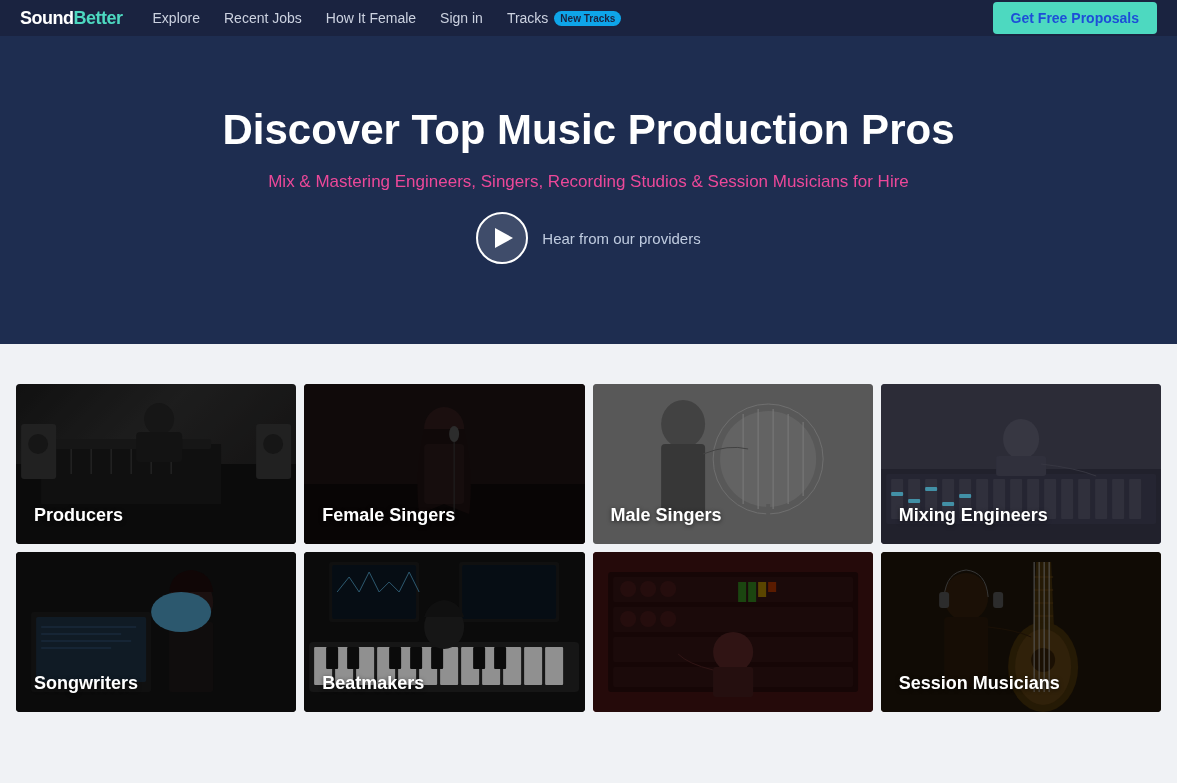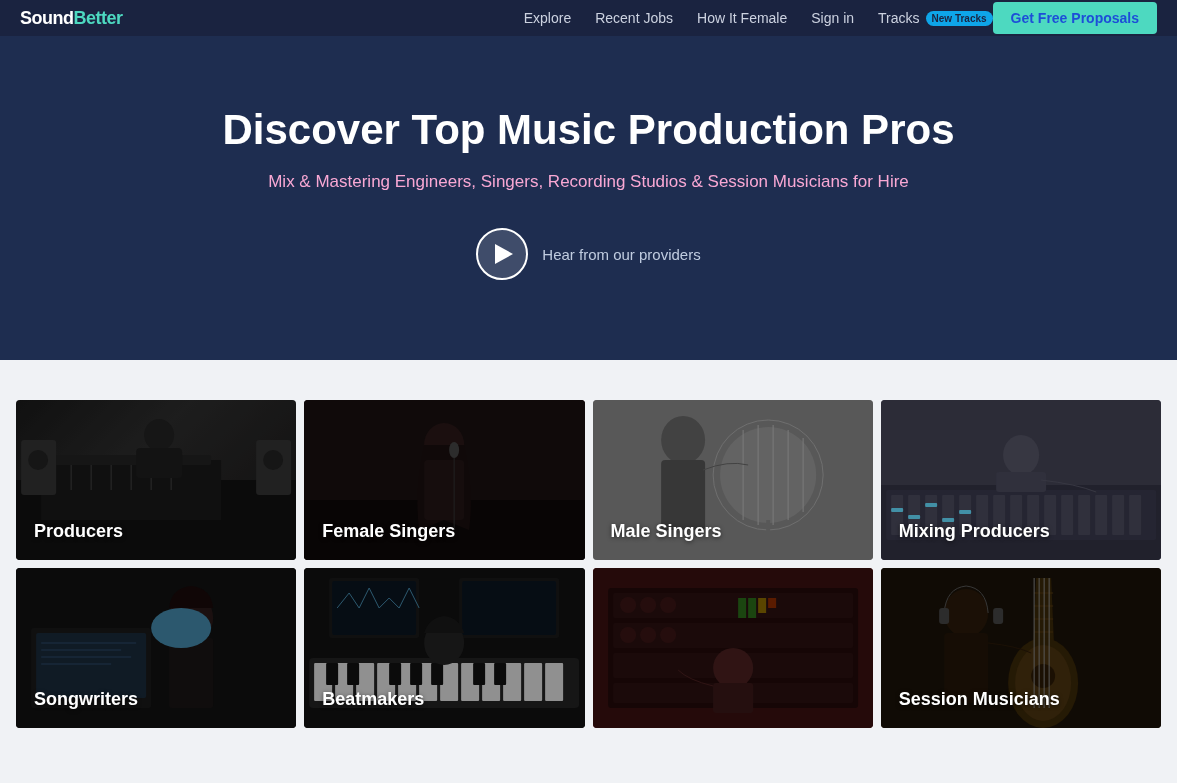--- a/index.html
+++ b/index.html
@@ -20,21 +20,20 @@
       font-size: 18px;
       margin-right: 30px;
       letter-spacing: -0.5px;
     }
     .nav-logo span { color: #4dd9c0; }
     .nav-links {
       display: flex;
       align-items: center;
       gap: 24px;
       flex: 1;
-      justify-content: flex-end;
     }
     .nav-link {
       color: #ccd2e0;
       text-decoration: none;
       font-size: 14px;
       cursor: pointer;
     }
     .nav-tracks {
       display: flex;
       align-items: center;
@@ -68,22 +67,22 @@
       color: white;
     }
     .hero h1 {
       font-size: 42px;
       font-weight: 800;
       margin-bottom: 18px;
       line-height: 1.15;
     }
     .hero p {
       font-size: 17px;
-      color: #f9a8d4;
-      margin-bottom: 36px;
+      color: #ec4899;
+      margin-bottom: 20px;
     }
     .hero-video-btn {
       display: inline-flex;
       align-items: center;
       gap: 14px;
       cursor: pointer;
       color: #c0cce0;
       font-size: 15px;
     }
     .play-circle {
@@ -301,21 +300,21 @@
           <rect x="66" y="118" width="12" height="4" fill="#6df" rx="1"></rect>
           <rect x="83" y="110" width="12" height="4" fill="#6df" rx="1"></rect>
 
           <ellipse cx="145" cy="55" rx="18" ry="20" fill="#556"></ellipse>
           <rect x="120" y="72" width="50" height="20" fill="#4a4a5d" rx="3"></rect>
 
           <path d="M165 80 Q200 84 220 92" stroke="#556" strokewidth="7" fill="none" strokelinecap="round"></path>
         </svg>
       </div>
       <div class="card-overlay"></div>
-      <span class="card-label">Mixing Producers</span>
+      <span class="card-label">Mixing Engineers</span>
     </div>
 
     <div class="category-card">
       <div class="card-bg bg-songwriters">
         <svg width="100%" height="100%" viewBox="0 0 290 160" preserveAspectRatio="xMidYMid slice" style="position:absolute;inset:0;">
           <rect x="0" y="0" width="290" height="160" fill="#111"></rect>
 
           <rect x="20" y="60" width="120" height="80" fill="#1a1a1a" rx="3"></rect>
           <rect x="25" y="65" width="110" height="65" fill="#1a2a3a" rx="2"></rect>
 

